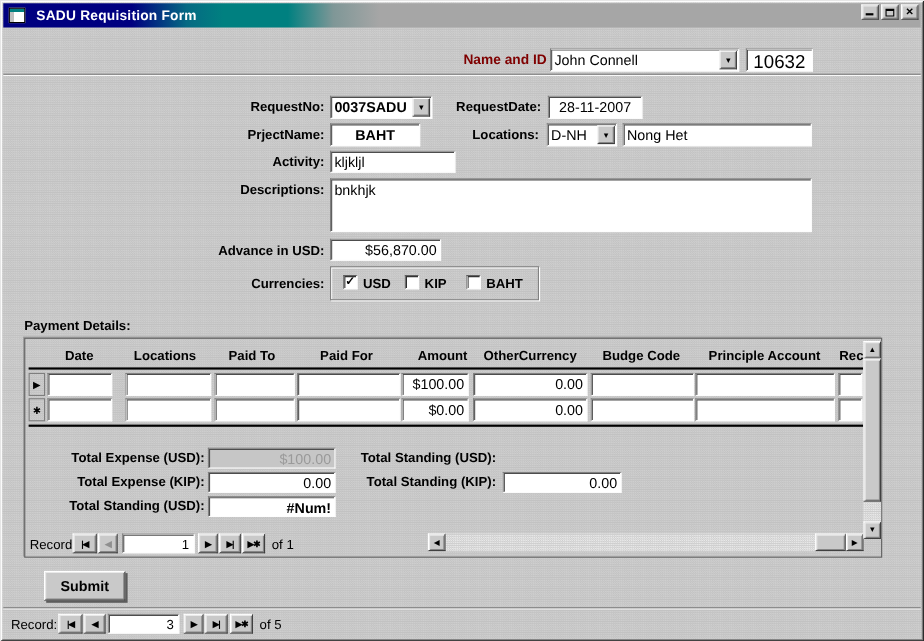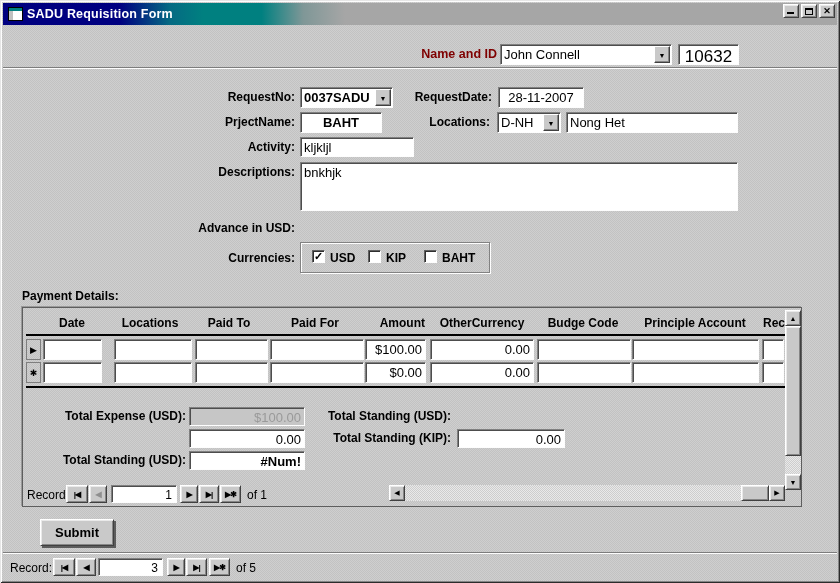--- a/index.html
+++ b/index.html
@@ -5,21 +5,21 @@
   html,body{margin:0;padding:0;background:#808080;}
   *{box-sizing:border-box;font-family:"Liberation Sans",sans-serif;}
   .window{position:relative;width:840px;height:583px;background:#c9c9c9;
     box-shadow:inset 1px 1px 0 #e6e6e6, inset -1px -1px 0 #2c2c2c, inset 2px 2px 0 #fdfdfd, inset -2px -2px 0 #868686;
     overflow:hidden;}
   .dither{background-color:#c9c9c9;background-image:conic-gradient(#cfcfcf 0 25%,#c2c2c2 0 50%,#cfcfcf 0 75%,#c2c2c2 0);background-size:2px 2px;}
   .troughd{background-color:#dcdcdc;background-image:conic-gradient(#e9e9e9 0 25%,#cdcdcd 0 50%,#e9e9e9 0 75%,#cdcdcd 0);background-size:2px 2px;}
   .titlebar{position:absolute;left:3px;top:3px;width:834px;height:22px;
     background:linear-gradient(90deg,#000080 0%,#000080 14%,#056a83 20%,#008080 24%,#008080 31%,#7f9797 36%,#a6a6a6 41%,#a6a6a6 100%);
     display:flex;align-items:center;}
-  .title-text{color:#fff;font-weight:bold;font-size:12.5px;margin-left:24px;letter-spacing:.2px;}
+  .title-text{color:#fff;font-weight:bold;font-size:12.5px;margin-left:30px;letter-spacing:.2px;}
   .form-ico{position:absolute;left:5px;top:4px;width:15px;height:14px;background:#fff;border:1px solid #000;
     background-image:linear-gradient(#008080 0 3px,transparent 3px),linear-gradient(90deg,#c0c0c0 0 4px,transparent 4px);}
   .winbtns{position:absolute;right:5px;top:4px;display:flex;gap:2px;}
   .wbtn{width:16px;height:14px;position:relative;display:flex;align-items:center;justify-content:center;
     background:#c9c9c9;border-top:1px solid #fff;border-left:1px solid #fff;border-bottom:1px solid #404040;border-right:1px solid #404040;
     box-shadow:inset 1px 1px 0 #e9e9e9, inset -1px -1px 0 #868686;font-size:9px;font-weight:bold;color:#000;}
   .glyph-min{position:absolute;left:3px;bottom:3px;width:7px;height:2px;background:#000;}
   .glyph-max{width:8px;height:7px;border:1px solid #000;border-top-width:2px;}
   .lb{position:absolute;font-weight:bold;font-size:12px;color:#000;white-space:nowrap;}
   .r{text-align:right;}
@@ -113,20 +113,21 @@
   </div>
   <div class="fld" style="left:566px;top:112px;width:172px;height:21px;">Nong Het</div>
 
   <div class="lb r" style="left:170px;top:140px;width:125px;">Activity:</div>
   <div class="fld" style="left:300px;top:137px;width:114px;height:20px;">kljkljl</div>
 
   <div class="lb r" style="left:170px;top:165px;width:125px;">Descriptions:</div>
   <div class="fld" style="left:300px;top:162px;width:438px;height:49px;white-space:normal;">bnkhjk</div>
 
   <div class="lb r" style="left:150px;top:221px;width:145px;">Advance in USD:</div>
+  <div class="fld rt" style="left:300px;top:217px;width:101px;height:20px;">$56,870.00</div>
 
   <div class="lb r" style="left:150px;top:251px;width:145px;">Currencies:</div>
   <div class="groupbox" style="left:300px;top:242px;width:190px;height:31px;"></div>
   <div class="chk" style="left:312px;top:250px;"><span>✓</span></div>
   <div class="lb" style="left:330px;top:251px;">USD</div>
   <div class="chk" style="left:368px;top:250px;"></div>
   <div class="lb" style="left:386px;top:251px;">KIP</div>
   <div class="chk" style="left:424px;top:250px;"></div>
   <div class="lb" style="left:442px;top:251px;">BAHT</div>
 
@@ -171,20 +172,21 @@
     <div class="fld" style="left:514px;top:54px;width:94px;height:21px;"></div>
     <div class="fld" style="left:609px;top:54px;width:127px;height:21px;"></div>
     <div class="fld" style="left:739px;top:54px;width:22px;height:21px;"></div>
 
     <div class="hsep" style="left:3px;top:78px;width:759px;"></div>
 
     <div class="lb r" style="left:10px;top:101px;width:153px;">Total Expense (USD):</div>
     <div class="fld rt gray-fld dither" style="left:166px;top:99px;width:116px;height:19px;color:#9a9a9a;">$100.00</div>
     <div class="lb r" style="left:285px;top:101px;width:143px;">Total Standing (USD):</div>
 
+    <div class="lb r" style="left:10px;top:123px;width:153px;">Total Expense (KIP):</div>
     <div class="fld rt" style="left:166px;top:121px;width:116px;height:19px;">0.00</div>
     <div class="lb r" style="left:285px;top:123px;width:143px;">Total Standing (KIP):</div>
     <div class="fld rt" style="left:434px;top:121px;width:108px;height:19px;">0.00</div>
 
     <div class="lb r" style="left:10px;top:145px;width:153px;">Total Standing (USD):</div>
     <div class="fld rt bold" style="left:166px;top:143px;width:116px;height:19px;">#Num!</div>
 
     <div class="navlab" style="left:4px;top:180px;">Record:</div>
     <div class="navbtn" style="left:43px;top:177px;width:22px;">
         <span>|◀</span>

